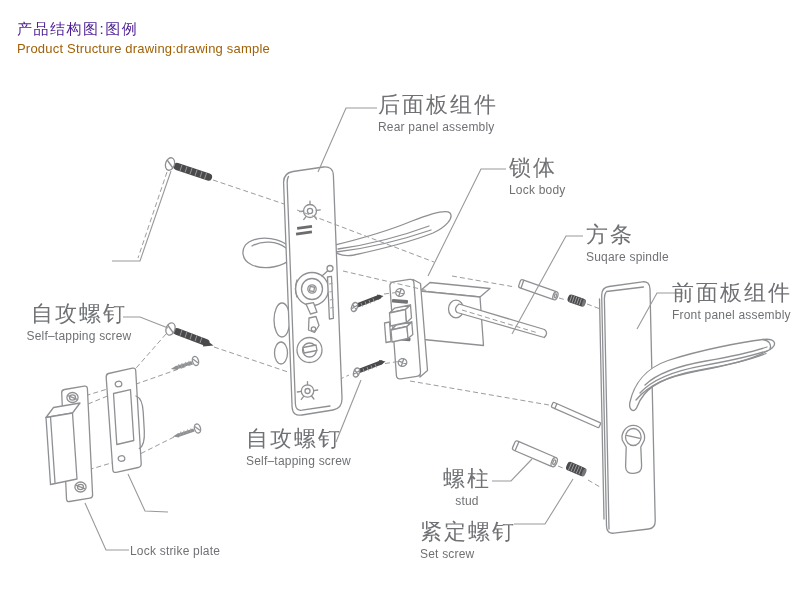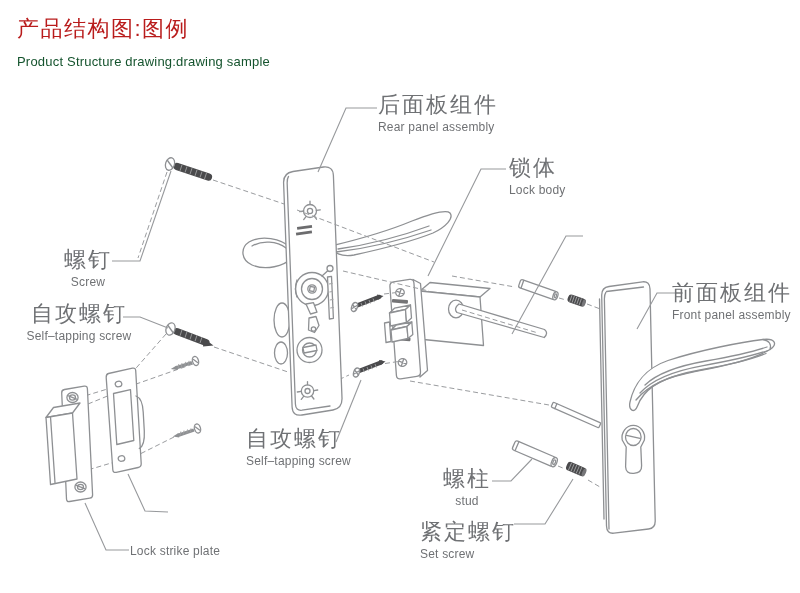--- a/index.html
+++ b/index.html
@@ -10,22 +10,22 @@
   #art{position:absolute;left:0;top:0;}
   .ln{fill:none;stroke:#8e9093;stroke-width:1.3;stroke-linecap:round;stroke-linejoin:round;}
   .lnf{fill:#ffffff;stroke:#8e9093;stroke-width:1.3;stroke-linecap:round;stroke-linejoin:round;}
   .dash{fill:none;stroke:#9a9c9f;stroke-width:1;stroke-dasharray:5 3;}
   .leader{fill:none;stroke:#97999c;stroke-width:1.1;}
   .tick{stroke:#a2a3a5;stroke-width:1;fill:none;}
   .wtick{stroke:#9fa0a2;stroke-width:0.9;fill:none;}
   .lbl{position:absolute;color:#6f7174;}
   .zh{font-size:22px;letter-spacing:2px;line-height:22px;white-space:nowrap;}
   .en{font-size:12px;letter-spacing:0.2px;line-height:16px;margin-top:3px;white-space:nowrap;}
-  .t-zh{font-size:22px;letter-spacing:1.5px;line-height:20px;color:#b91c1c;white-space:nowrap;}
-  .t-en{font-size:13px;letter-spacing:0.2px;line-height:16px;margin-top:15px;color:#14532d;white-space:nowrap;}
+  .t-zh{font-size:15px;letter-spacing:1.5px;line-height:20px;color:#4c1d95;white-space:nowrap;}
+  .t-en{font-size:13px;letter-spacing:0.2px;line-height:16px;margin-top:2px;color:#a16207;white-space:nowrap;}
 </style>
 </head>
 <body>
 
 <div id="stage">
 
 <svg id="art" width="800" height="593" viewBox="0 0 800 593">
 
   <g>
     <line class="dash" x1="167" y1="172" x2="138" y2="258"></line>
@@ -252,30 +252,30 @@
   <div class="lbl" style="left:378px;top:94px">
     <div class="zh">后面板组件</div>
     <div class="en">Rear panel assembly</div>
   </div>
 
   <div class="lbl" style="left:509px;top:157px">
     <div class="zh">锁体</div>
     <div class="en">Lock body</div>
   </div>
 
+  <div class="lbl" style="left:586px;top:224px">
+    <div class="zh">方条</div>
+    <div class="en">Suqare spindle</div>
+  </div>
 
   <div class="lbl" style="left:672px;top:282px;width:150px;text-align:left">
     <div class="zh">前面板组件</div>
     <div class="en">Front panel assembly</div>
   </div>
 
-  <div class="lbl" style="left:45px;top:249px;width:86px;text-align:center">
-    <div class="zh">螺钉</div>
-    <div class="en">Screw</div>
-  </div>
 
   <div class="lbl" style="left:6px;top:303px;width:146px;text-align:center">
     <div class="zh">自攻螺钉</div>
     <div class="en">Self–tapping screw</div>
   </div>
 
   <div class="lbl" style="left:246px;top:428px">
     <div class="zh">自攻螺钉</div>
     <div class="en">Self–tapping screw</div>
   </div>

